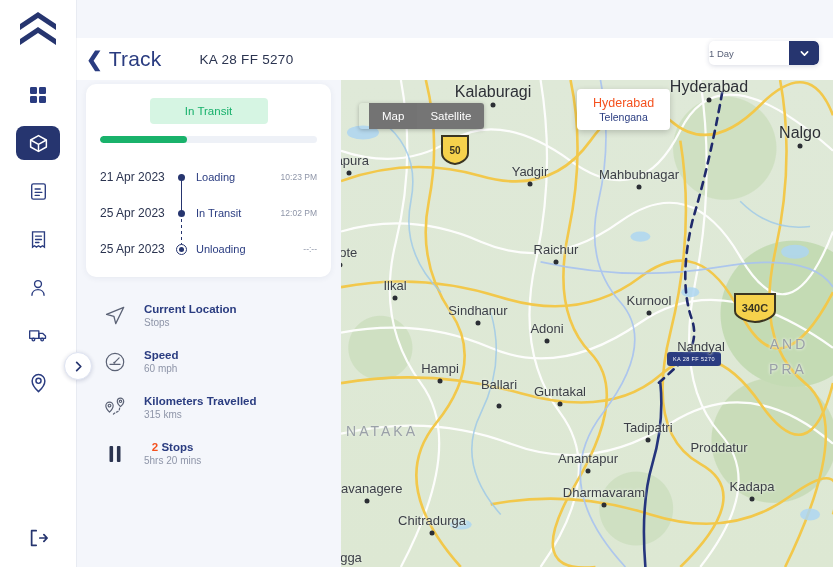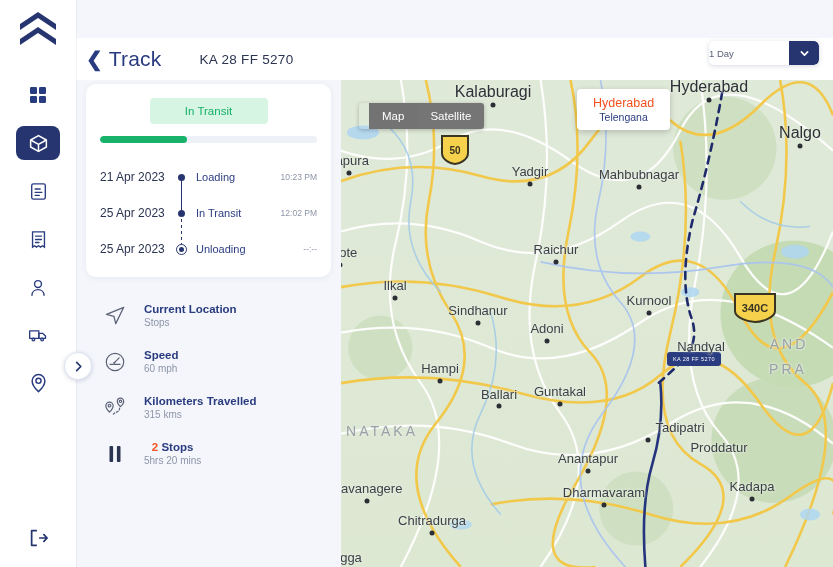--- a/index.html
+++ b/index.html
@@ -441,25 +441,25 @@
             <div class="citydot" style="left: 54px; top: 218px;"></div>
             <div class="city" style="left: 308px; top: 220px;">Kurnool</div>
             <div class="citydot" style="left: 308px; top: 233px;"></div>
             <div class="city" style="left: 137px; top: 230px;">Sindhanur</div>
             <div class="citydot" style="left: 137px; top: 243px;"></div>
             <div class="city" style="left: 206px; top: 248px;">Adoni</div>
             <div class="citydot" style="left: 206px; top: 261px;"></div>
             <div class="city" style="left: 360px; top: 266px;">Nandyal</div>
             <div class="city" style="left: 99px; top: 288px;">Hampi</div>
             <div class="citydot" style="left: 99px; top: 301px;"></div>
-            <div class="city" style="left: 158px; top: 314px; text-align: right;">Ballari</div>
+            <div class="city" style="left: 158px; top: 304px; text-align: right;">Ballari</div>
             <div class="citydot" style="left: 158px; top: 326px;"></div>
             <div class="city" style="left: 219px; top: 311px;">Guntakal</div>
             <div class="citydot" style="left: 219px; top: 324px;"></div>
-            <div class="city" style="left: 307px; top: 347px; margin-left: 32px;">Tadipatri</div>
+            <div class="city" style="left: 307px; top: 347px;">Tadipatri</div>
             <div class="citydot" style="left: 307px; top: 360px;"></div>
             <div class="city" style="left: 378px; top: 367px;">Proddatur</div>
             <div class="city state" style="left: 41px; top: 351px;">NATAKA</div>
             <div class="city state" style="left: 448px; top: 264px;">AND</div>
             <div class="city state" style="left: 447px; top: 289px;">PRA</div>
             <div class="city" style="left: 247px; top: 378px;">Anantapur</div>
             <div class="citydot" style="left: 247px; top: 391px;"></div>
             <div class="city" style="left: 26px; top: 408px;">Davanagere</div>
             <div class="citydot" style="left: 26px; top: 421px;"></div>
             <div class="city" style="left: 411px; top: 406px;">Kadapa</div>

